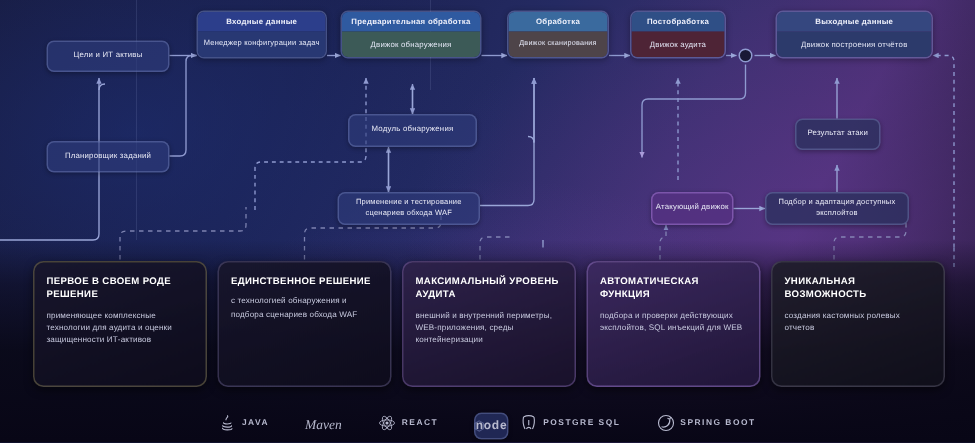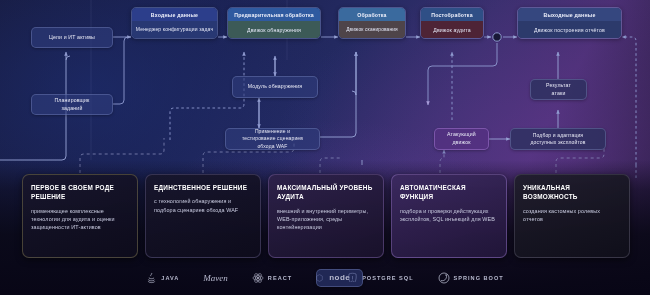--- a/index.html
+++ b/index.html
@@ -29,21 +29,21 @@
 
   .node {
     position: absolute;
     border-radius: 5px;
     display: flex; align-items: center; justify-content: center;
     text-align: center;
     color: #e9eaf6;
     font-size: 5.2px;
     line-height: 1.45;
     letter-spacing: 0.15px;
-    padding: 2px 12px;
+    padding: 2px 0;
     border: 0.6px solid rgba(150,165,220,0.30);
     background: rgba(46,60,122,0.62);
     box-shadow: 0 1px 3px rgba(0,0,0,0.28);
   }
   .stage { position: absolute; border-radius: 5px; overflow: hidden;
            border: 0.6px solid rgba(150,170,225,0.34);
            box-shadow: 0 1px 4px rgba(0,0,0,0.32); }
   .stage .hdr {
     height: 13px; display:flex; align-items:center; justify-content:center;
     font-size: 5.2px; font-weight: 700; color: #eef0fb; letter-spacing: .2px;
@@ -84,21 +84,21 @@
   .card.c5 { background: linear-gradient(160deg, rgba(32,30,44,0.93), rgba(16,15,26,0.96)); border-color: rgba(130,125,150,0.30); }
   .card h3 {
     font-size: 6.4px; font-weight: 700; color: #ffffff;
     letter-spacing: .25px; line-height: 1.45; margin-bottom: 5px;
     text-transform: uppercase;
   }
   .card p { font-size: 5.4px; color: #c9cbe0; line-height: 1.55; letter-spacing: .1px; }
 
   
   .logos { position: absolute; left: 0; right: 0; top: 268px; height: 20px;
-           display:flex; align-items:center; justify-content:center; gap: 24px; }
+           display:flex; align-items:flex-end; justify-content:center; gap: 24px; }
   .logo { display:flex; align-items:center; gap: 4px; color:#b9bbd0; }
   .logo .gl { display:flex; align-items:center; }
   .logo .tx { font-size: 5.6px; font-weight: 700; letter-spacing: 1px; color:#b7b9ce; }
   .logo .tx.script { font-size: 9px; font-weight: 400; letter-spacing: 0; font-style: italic; font-family:"Liberation Serif", serif; }
   .logo .tx.node { font-size: 8px; font-weight: 700; letter-spacing: .5px; }
 </style>
 </head>
 <body>
 
 <div id="root">

